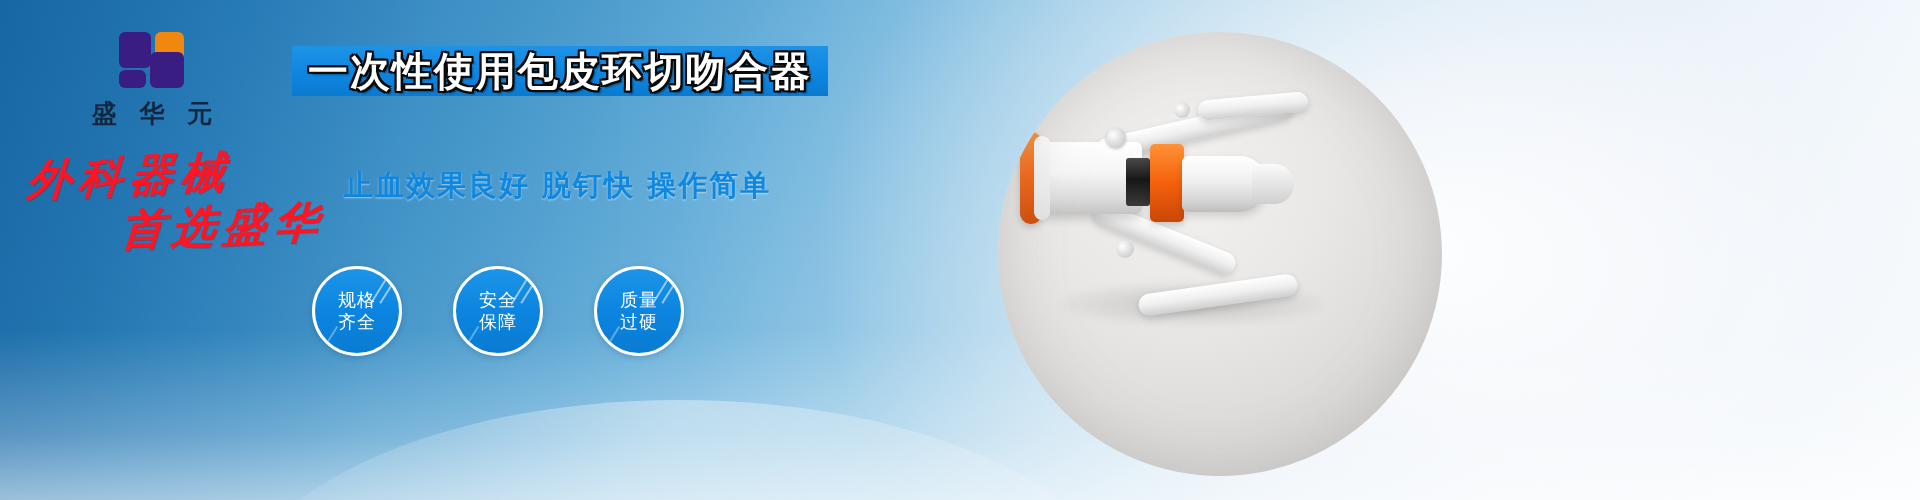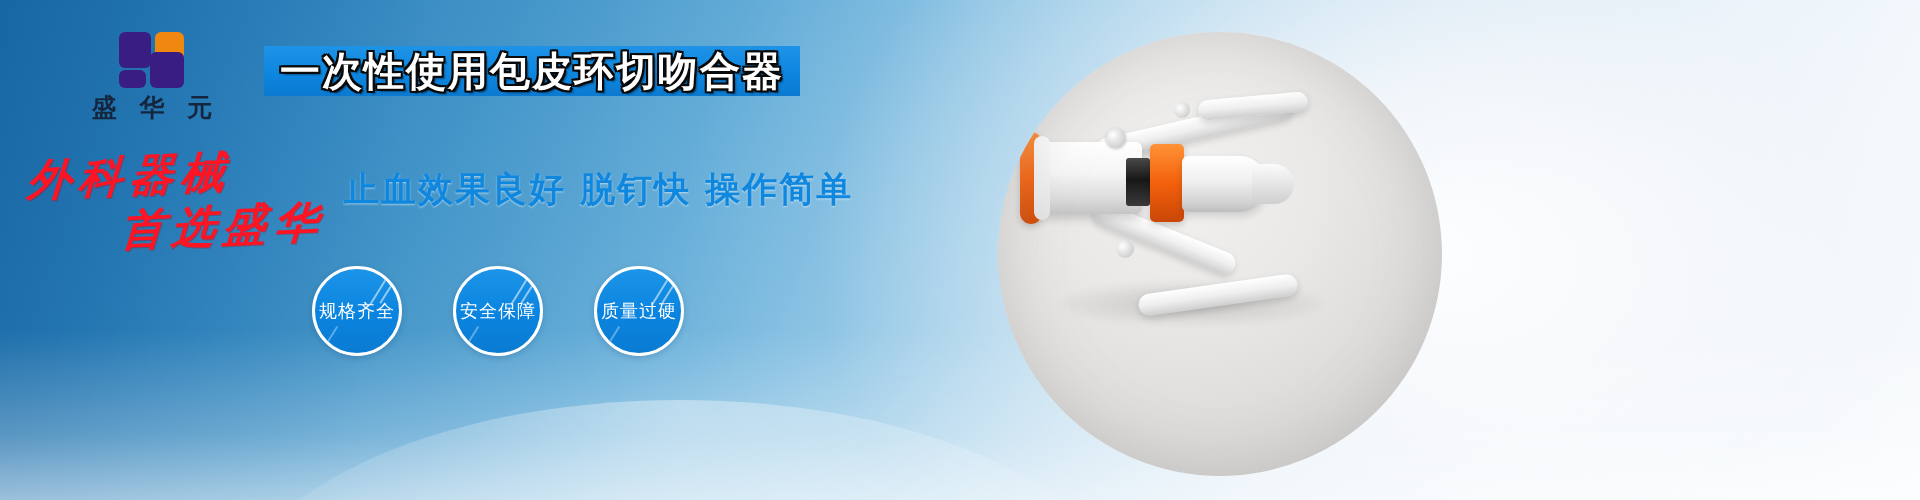--- a/index.html
+++ b/index.html
@@ -79,21 +79,21 @@
     position:absolute;
     display:block;
     border-radius:6px;
   }
   .lm-tl { left:0;  top:4px;  width:32px; height:36px; background:#3a1d82; }
   .lm-tr { left:36px; top:4px; width:29px; height:29px; background:#f0870f; border-radius:7px; }
   .lm-br { left:31px; top:24px; width:34px; height:36px; background:#3a1d82; }
   .lm-bl { left:0;  top:42px; width:27px; height:18px; background:#3a1d82; border-radius:5px; }
 
   .logo-name {
-    margin-top:6px;
+    margin-top:12px;
     text-align:center;
     font-family:"DejaVu Sans","Liberation Sans",sans-serif;
     font-size:25px;
     font-weight:700;
     letter-spacing:7px;
     color:#13263d;
     text-indent:7px;
     line-height:1.1;
   }
 
@@ -114,21 +114,21 @@
   }
   .calli .line2 {
     display:block;
     margin-top:10px;
     margin-left:96px;
   }
 
   
   .title-bar {
     position:absolute;
-    left:264px; top:46px;
+    left:292px; top:46px;
     height:50px;
     padding:0 16px;
     background:linear-gradient(180deg,#1e93e6 0%,#0d86e0 55%,#0b7ad0 100%);
     display:flex; align-items:center;
   }
   .title-bar .title-text {
     font-family:"DejaVu Sans","Liberation Sans",sans-serif;
     font-size:40px;
     font-weight:700;
     color:#ffffff;
@@ -140,21 +140,21 @@
        2px 2px 0 #0a0a0a, -2px 2px 0 #0a0a0a,
        2px -2px 0 #0a0a0a, -2px -2px 0 #0a0a0a,
        3px 3px 2px rgba(0,0,0,0.45);
   }
 
   
   .subtitle {
     position:absolute;
     left:344px; top:166px;
     font-family:"DejaVu Sans","Liberation Sans",sans-serif;
-    font-size:35px;
+    font-size:29px;
     font-weight:600;
     color:#0f87df;
     letter-spacing:2px;
     white-space:nowrap;
     text-shadow:0 1px 2px rgba(255,255,255,0.55);
   }
 
   
   .features {
     position:absolute;
@@ -163,21 +163,21 @@
     gap:51px;
   }
   .feature {
     position:relative;
     width:90px; height:90px;
     border-radius:50%;
     background:linear-gradient(180deg,#1c94e8 0%,#0b85e0 50%,#0a7bd2 100%);
     border:3px solid #ffffff;
     box-shadow:0 2px 6px rgba(10,60,110,0.22);
     display:flex;
-    flex-direction:row;
+    flex-direction:column;
     align-items:center;
     justify-content:center;
     overflow:hidden;
   }
   .feature .slash {
     position:absolute;
     width:2px; height:30px;
     background:rgba(255,255,255,0.55);
     transform:rotate(32deg);
   }

